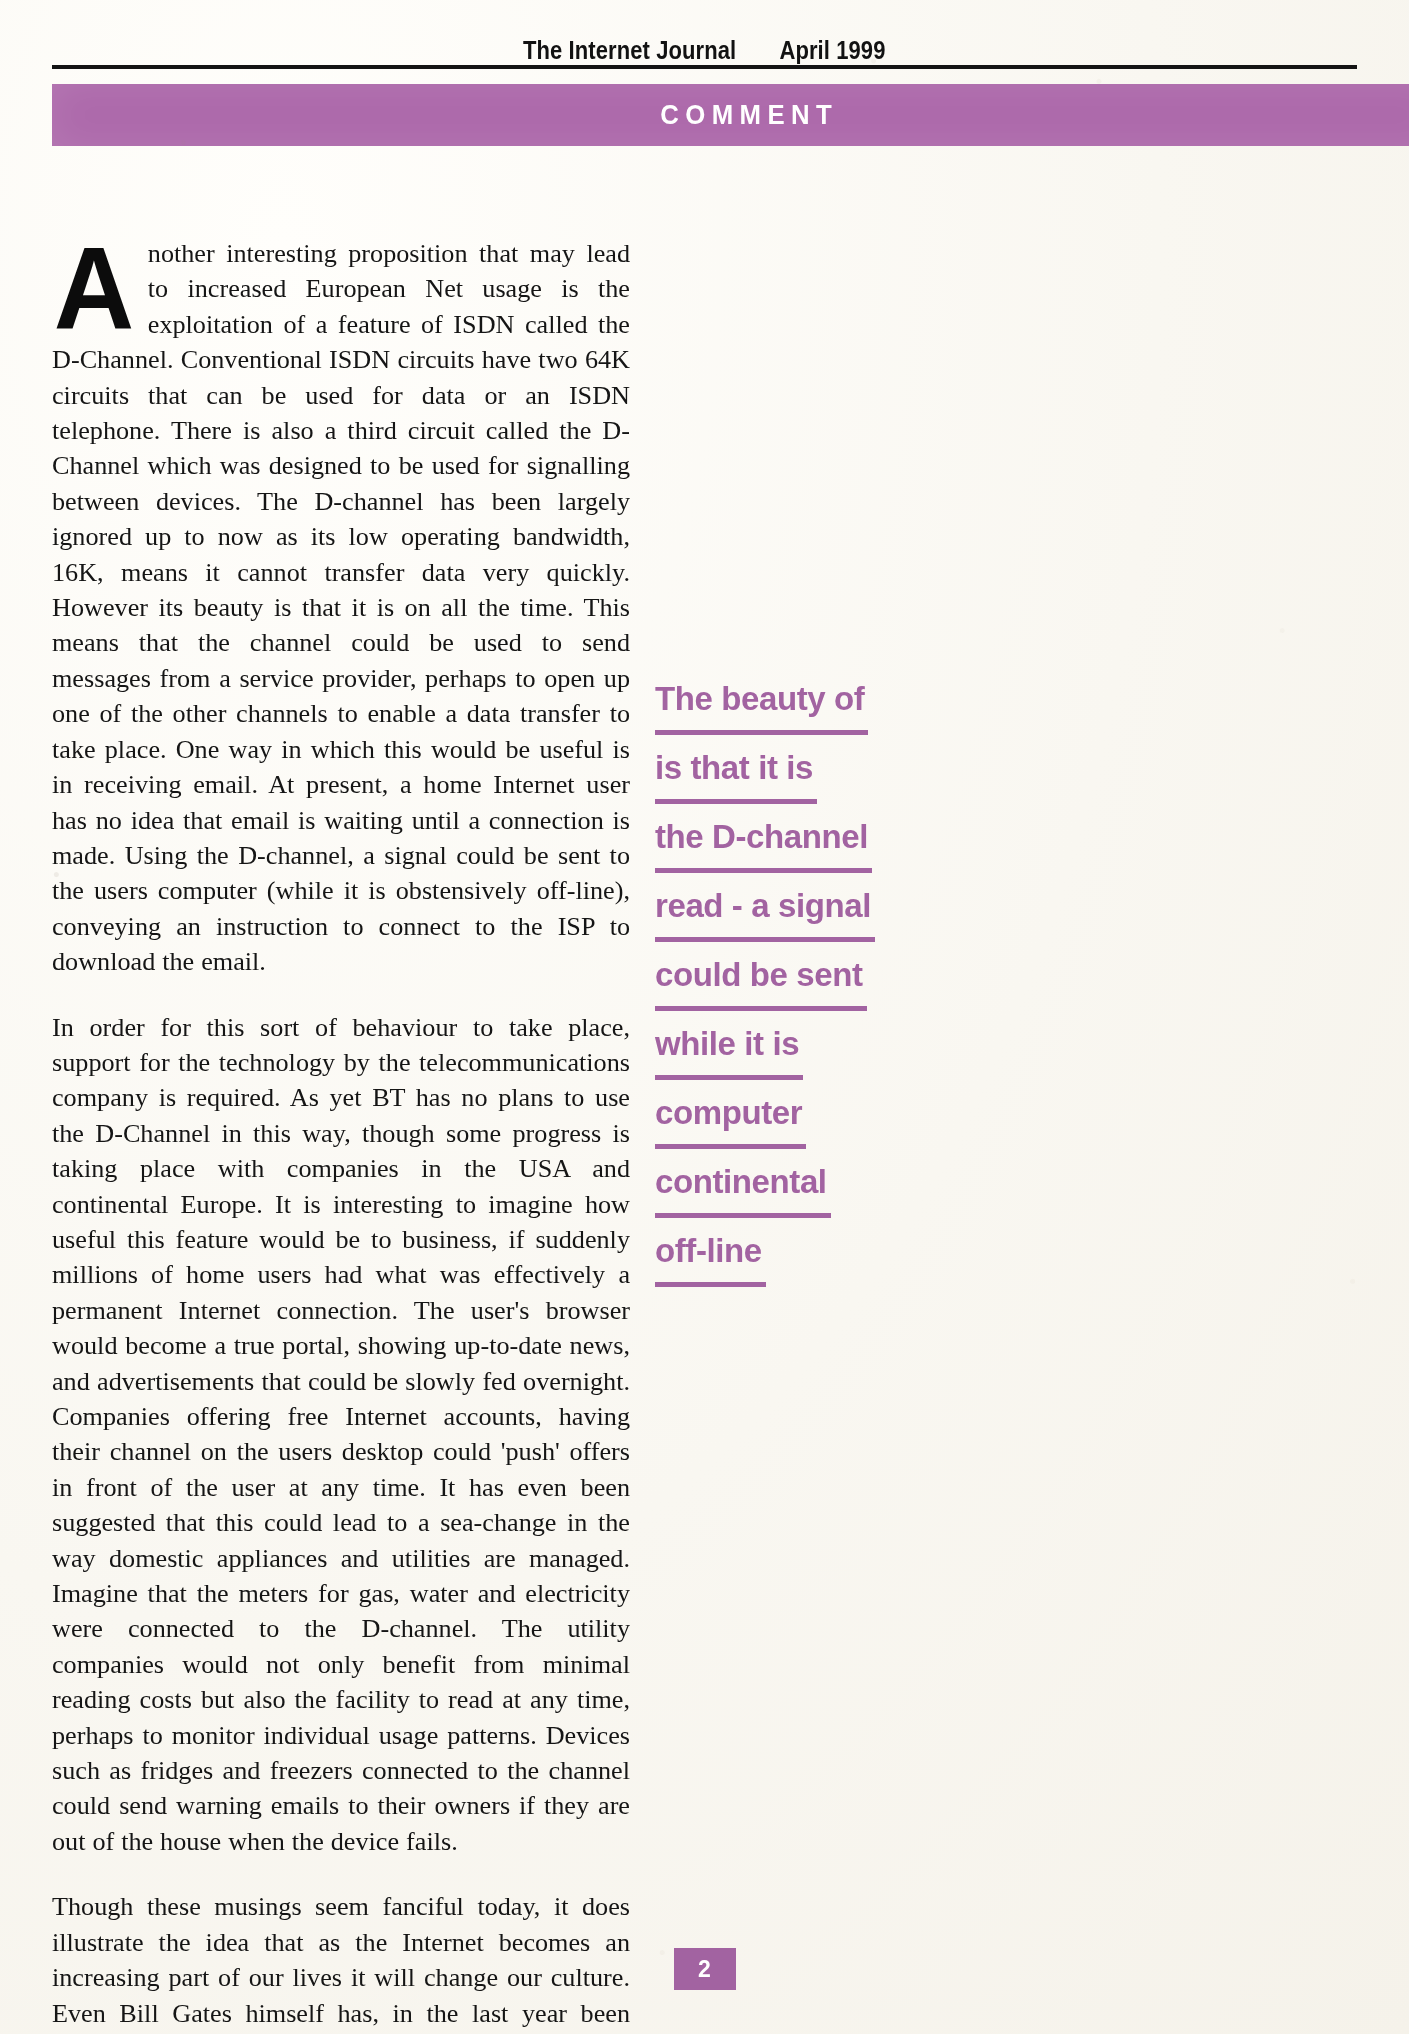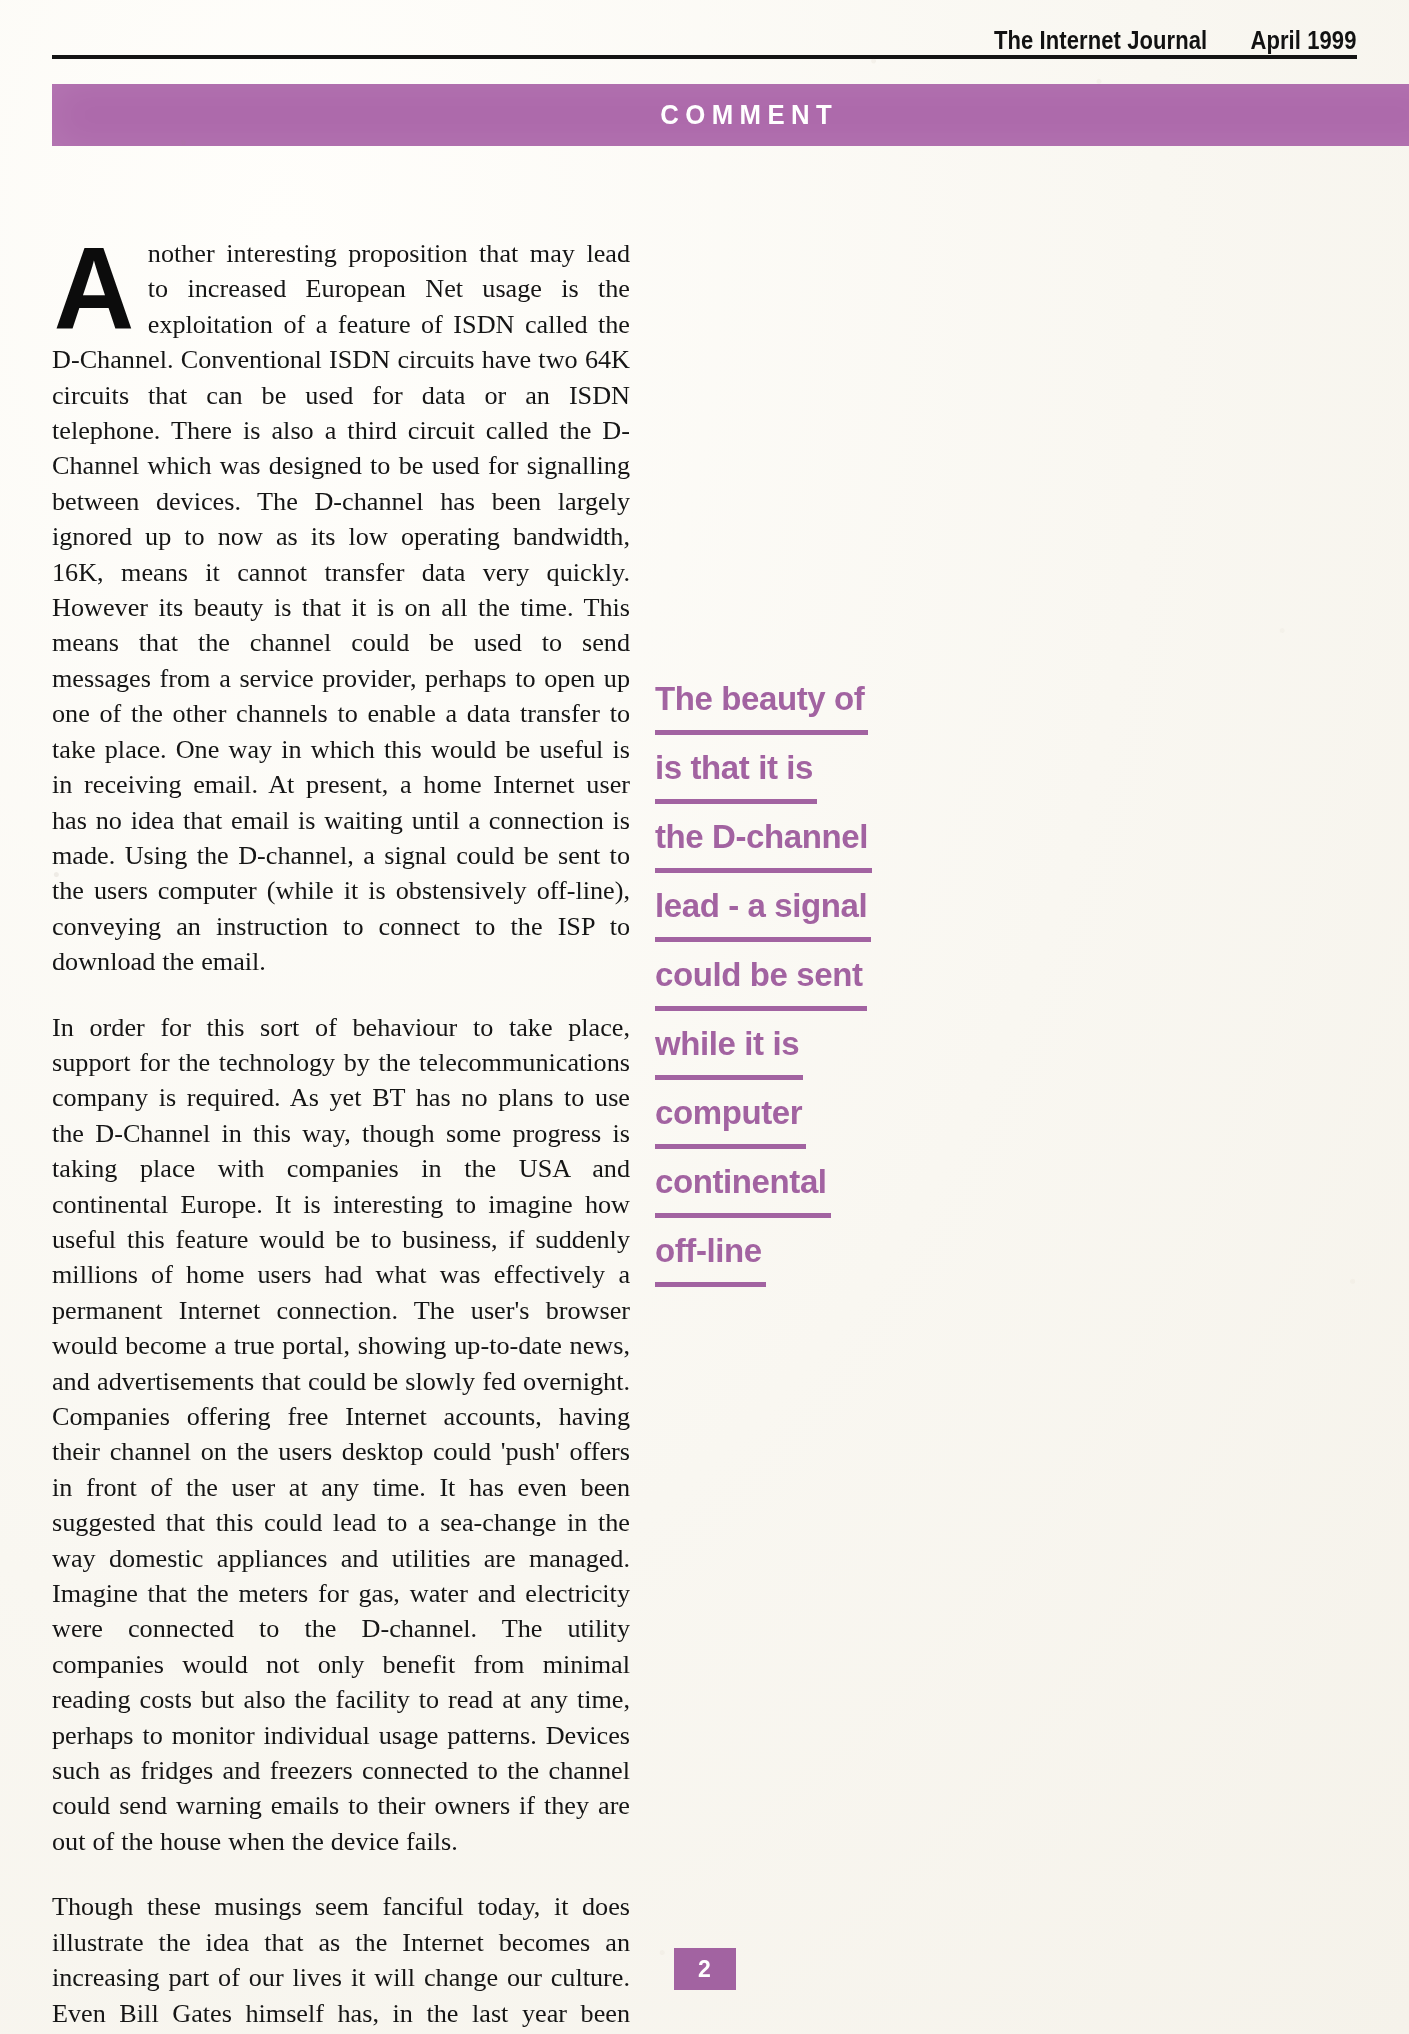--- a/index.html
+++ b/index.html
@@ -36,24 +36,24 @@
       radial-gradient(circle at 96% 63%, rgba(160,140,110,.09) 0 2px, transparent 3px),
       radial-gradient(circle at 47% 96%, rgba(160,140,110,.10) 0 2px, transparent 3px),
       radial-gradient(circle at 7%  99%, rgba(160,140,110,.12) 0 2px, transparent 3px);
   }
 
   
   .masthead {
     position: absolute;
     left: 52px;
     right: 52px;
-    top: 26px;
+    top: 36px;
     display: flex;
     align-items: flex-end;
-    justify-content: flex-end;
+    justify-content: center;
     border-bottom: 4px solid #141414;
     padding-bottom: 0;
   }
   .masthead .m-title,
   .masthead .m-date {
     font-family: "Liberation Sans", sans-serif;
     font-size: 25px;
     font-weight: 700;
     letter-spacing: .1px;
     color: #121212;
@@ -184,21 +184,21 @@
 
     <p class="para">In order for this sort of behaviour to take place, support for the technology  by the telecommunications company is required. As yet BT has no plans to use the  D-Channel in this way, though some progress is taking place with companies in  the USA and continental Europe. It is interesting to imagine how useful this  feature would be to business, if suddenly millions of home users had what was  effectively a permanent Internet connection. The user's browser would become a true portal, showing up-to-date news, and advertisements that could be slowly  fed overnight. Companies offering free Internet accounts, having their channel  on the users desktop could 'push' offers in front of the user at any time. It has even been suggested that this could lead to a sea-change in the way domestic  appliances and utilities are managed. Imagine that the meters for gas, water and  electricity were connected to the D-channel. The utility companies would not  only benefit from minimal reading costs but also the facility to read at any time, perhaps to monitor individual usage patterns. Devices such as fridges and  freezers connected to the channel could send warning emails to their owners if  they are out of the house when the device fails.</p>
 
     <p class="para">Though these musings seem fanciful today, it does illustrate the idea that as  the Internet becomes an increasing part of our lives it will change our culture.  Even Bill Gates himself has, in the last year been suggesting that the original  model on which Microsoft was built, the 'PC on every desktop' will soon give way  to a much broader scenario in which the Internet is central and we connect to it  using a wide variety of devices.</p>
   </div>
 
   <div class="pullquote">
     <span class="pq-line">The beauty of</span>
     <span class="pq-line">is that it is</span>
     <span class="pq-line">the D-channel</span>
-    <span class="pq-line">lead - a signal</span>
+    <span class="pq-line">read - a signal</span>
     <span class="pq-line">could be sent</span>
     <span class="pq-line">while it is</span>
     <span class="pq-line">computer</span>
     <span class="pq-line">continental</span>
     <span class="pq-line">off-line</span>
   </div>
 
   <div class="folio">
     <span class="folio-num">2</span>
   </div>

